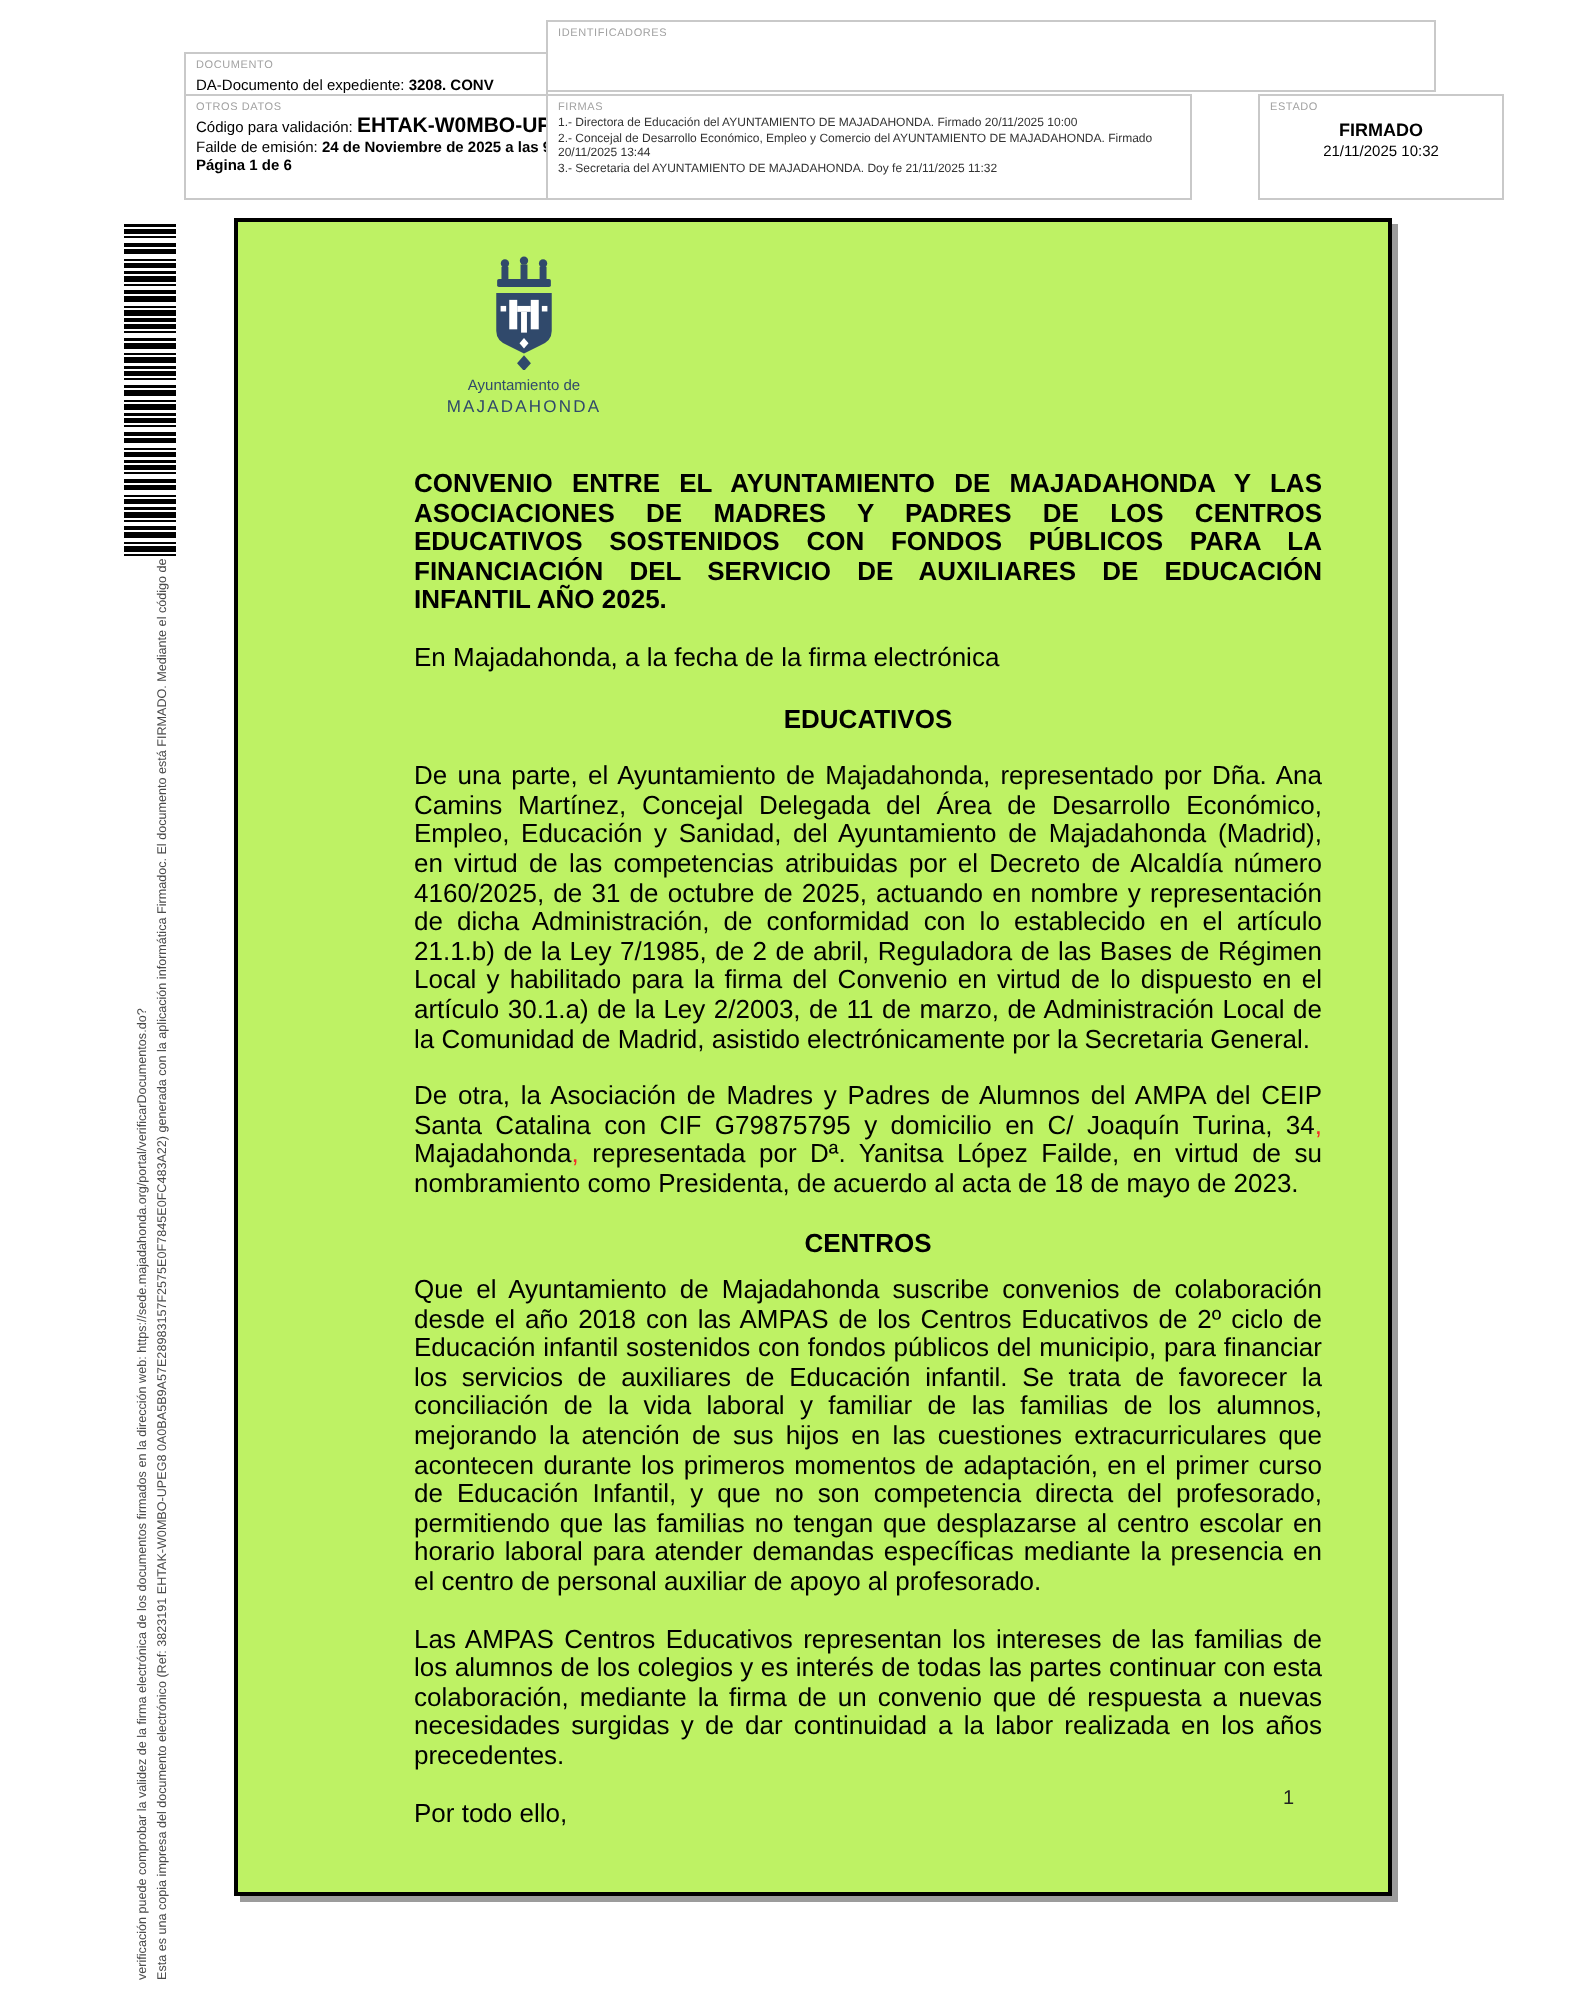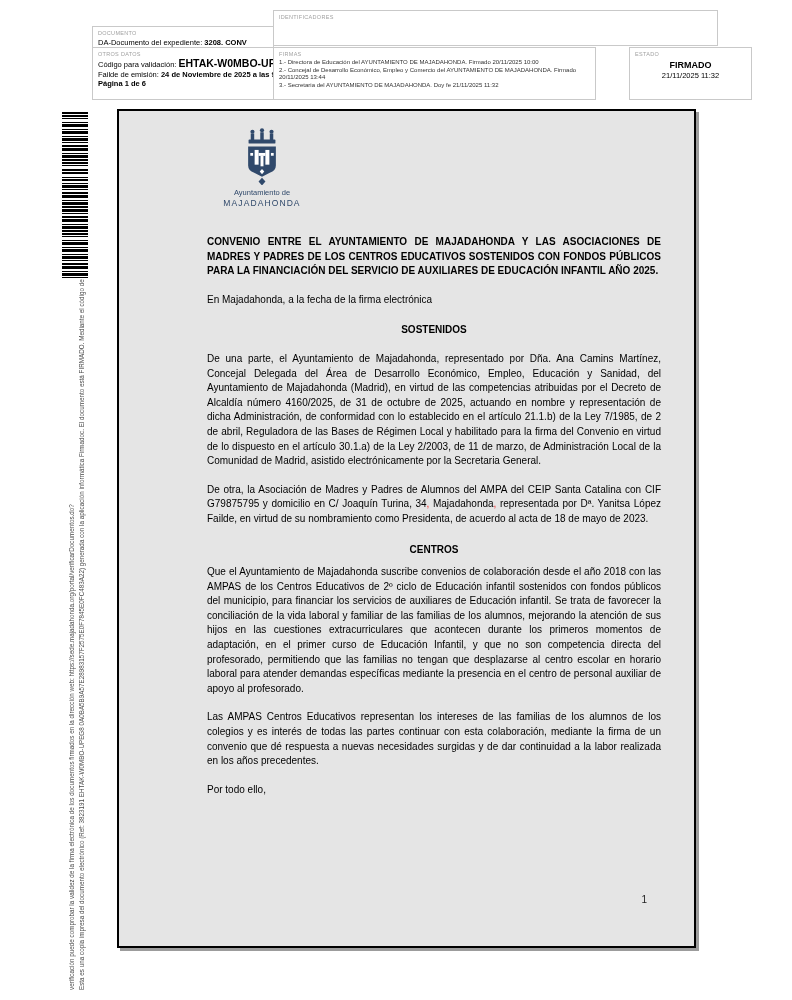--- a/index.html
+++ b/index.html
@@ -33,31 +33,31 @@
         #000 12.4px 15.2px, #fff 15.2px 17.4px, #000 17.4px 18.4px, #fff 18.4px 19.4px,
         #000 19.4px 22.2px, #fff 22.2px 23.6px);
   }
   .vtext { position:absolute; white-space:nowrap; font-size:6.3px; color:#4a4a4a;
     height:8px; line-height:8px; transform-origin:0 100%; transform:rotate(-90deg); }
   #vtext-1 { left:86px; top:982px; }
   #vtext-2 { left:76px; top:982px; }
 
   
   #page { position:absolute; left:117px; top:109px; width:579px; height:839px;
-    background:#e5e5e5; border:2px solid #000; box-shadow:3px 3px 0 #9c9c9c; }
+    background:#bef264; border:2px solid #000; box-shadow:3px 3px 0 #9c9c9c; }
 
   
   #logo { position:absolute; left:88px; top:16px; width:110px; text-align:center; }
   #logo svg { display:block; margin:0 auto; }
   .logo-line1 { font-size:7.5px; margin-top:3px; }
   .logo-line2 { font-size:8.5px; letter-spacing:1.1px; margin-top:1px; }
 
   
   #content { position:absolute; left:88px; top:124px; width:454px;
-    font-size:10px; line-height:14.6px; color:#000; }
+    font-size:13px; line-height:14.6px; color:#000; }
   .title { font-weight:bold; text-align:justify; margin-bottom:14px; }
   .centered { text-align:left; }
   .heading { text-align:center; font-weight:bold; margin:16px 0 8px 0; }
   .para { text-align:justify; margin-top:14px; }
   .redmark { color:#f52a2a; }
   #closing { margin-top:14px; }
   #page-number { position:absolute; right:47px; top:783px; font-size:10px; color:#222; }
 </style>
 </head>
 <body>
@@ -89,21 +89,21 @@
 <div class="hbox" id="box-firmas">
   <div class="hlabel">FIRMAS</div>
   <div class="firmas-item">1.- Directora de Educación del AYUNTAMIENTO DE MAJADAHONDA. Firmado 20/11/2025 10:00</div>
   <div class="firmas-item">2.- Concejal de Desarrollo Económico, Empleo y Comercio del AYUNTAMIENTO DE MAJADAHONDA. Firmado 20/11/2025 13:44</div>
   <div class="firmas-item">3.- Secretaria del AYUNTAMIENTO DE MAJADAHONDA. Doy fe 21/11/2025 11:32</div>
 </div>
 
 <div class="hbox" id="box-estado">
   <div class="hlabel">ESTADO</div>
   <div class="estado-status">FIRMADO</div>
-  <div class="estado-date">21/11/2025 11:32</div>
+  <div class="estado-date">21/11/2025 10:32</div>
 </div>
 
 <div id="barcode"></div>
 <div class="vtext" id="vtext-1">Esta es una copia impresa del documento electrónico (Ref: 3823191 EHTAK-W0MBO-UPEG8 0A0BA5B9A57E28983157F2575E0F7845E0FC483A22) generada con la aplicación informática Firmadoc. El documento está FIRMADO. Mediante el código de</div>
 <div class="vtext" id="vtext-2">verificación puede comprobar la validez de la firma electrónica de los documentos firmados en la dirección web: https://sede.majadahonda.org/portal/verificarDocumentos.do?</div>
 
 <div id="page">
 
   <div id="logo">
     <span>
@@ -139,21 +139,21 @@
     </span>
     <div class="logo-line1" style="color:#30496b">Ayuntamiento de</div>
     <div class="logo-line2" style="color:#30496b">MAJADAHONDA</div>
   </div>
 
   <div id="content">
     <p class="title">CONVENIO ENTRE EL AYUNTAMIENTO DE MAJADAHONDA Y LAS ASOCIACIONES DE MADRES Y PADRES DE LOS CENTROS EDUCATIVOS SOSTENIDOS CON FONDOS PÚBLICOS PARA LA FINANCIACIÓN DEL SERVICIO DE AUXILIARES DE EDUCACIÓN INFANTIL AÑO 2025.</p>
 
     <p class="centered">En Majadahonda, a la fecha de la firma electrónica</p>
 
-    <p class="heading">SOSTENIDOS</p>
+    <p class="heading">EDUCATIVOS</p>
 
     <p class="para">De una parte, el Ayuntamiento de Majadahonda, representado por Dña. Ana Camins Martínez, Concejal Delegada del Área de Desarrollo Económico, Empleo, Educación y Sanidad, del Ayuntamiento de Majadahonda (Madrid), en virtud de las competencias atribuidas por el Decreto de Alcaldía número 4160/2025, de 31 de octubre de 2025, actuando en nombre y representación de dicha Administración, de conformidad con lo establecido en el artículo 21.1.b) de la Ley 7/1985, de 2 de abril, Reguladora de las Bases de Régimen Local y habilitado para la firma del Convenio en virtud de lo dispuesto en el artículo 30.1.a) de la Ley 2/2003, de 11 de marzo, de Administración Local de la Comunidad de Madrid, asistido electrónicamente por la Secretaria General.</p>
 
     <p class="para"><span>De otra, la Asociación de Madres y Padres de Alumnos del AMPA del CEIP Santa Catalina con CIF G79875795 y domicilio en C/ Joaquín Turina, 34</span><span class="redmark">,</span><span> Majadahonda</span><span class="redmark">,</span><span> representada por Dª. Yanitsa López Failde, en virtud de su nombramiento como Presidenta, de acuerdo al acta de 18 de mayo de 2023.</span></p>
 
     <p class="heading">CENTROS</p>
 
     <p class="para" style="margin-top:0">Que el Ayuntamiento de Majadahonda suscribe convenios de colaboración desde el año 2018 con las AMPAS de los Centros Educativos de 2º ciclo de Educación infantil sostenidos con fondos públicos del municipio, para financiar los servicios de auxiliares de Educación infantil. Se trata de favorecer la conciliación de la vida laboral y familiar de las familias de los alumnos, mejorando la atención de sus hijos en las cuestiones extracurriculares que acontecen durante los primeros momentos de adaptación, en el primer curso de Educación Infantil, y que no son competencia directa del profesorado, permitiendo que las familias no tengan que desplazarse al centro escolar en horario laboral para atender demandas específicas mediante la presencia en el centro de personal auxiliar de apoyo al profesorado.</p>
 
     <p class="para">Las AMPAS Centros Educativos representan los intereses de las familias de los alumnos de los colegios y es interés de todas las partes continuar con esta colaboración, mediante la firma de un convenio que dé respuesta a nuevas necesidades surgidas y de dar continuidad a la labor realizada en los años precedentes.</p>

